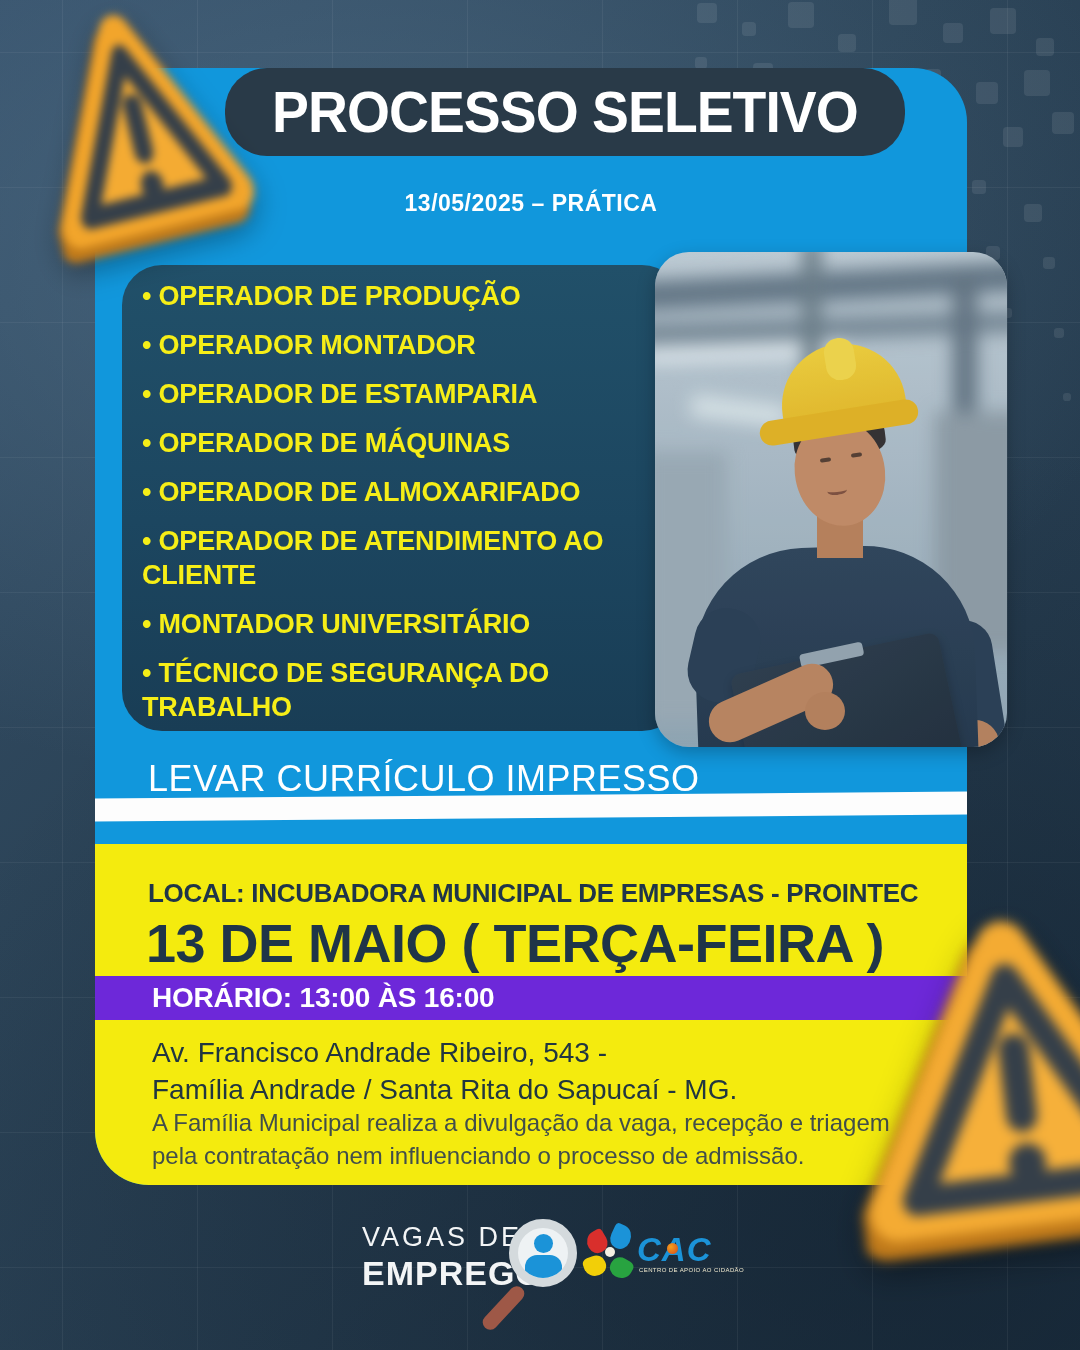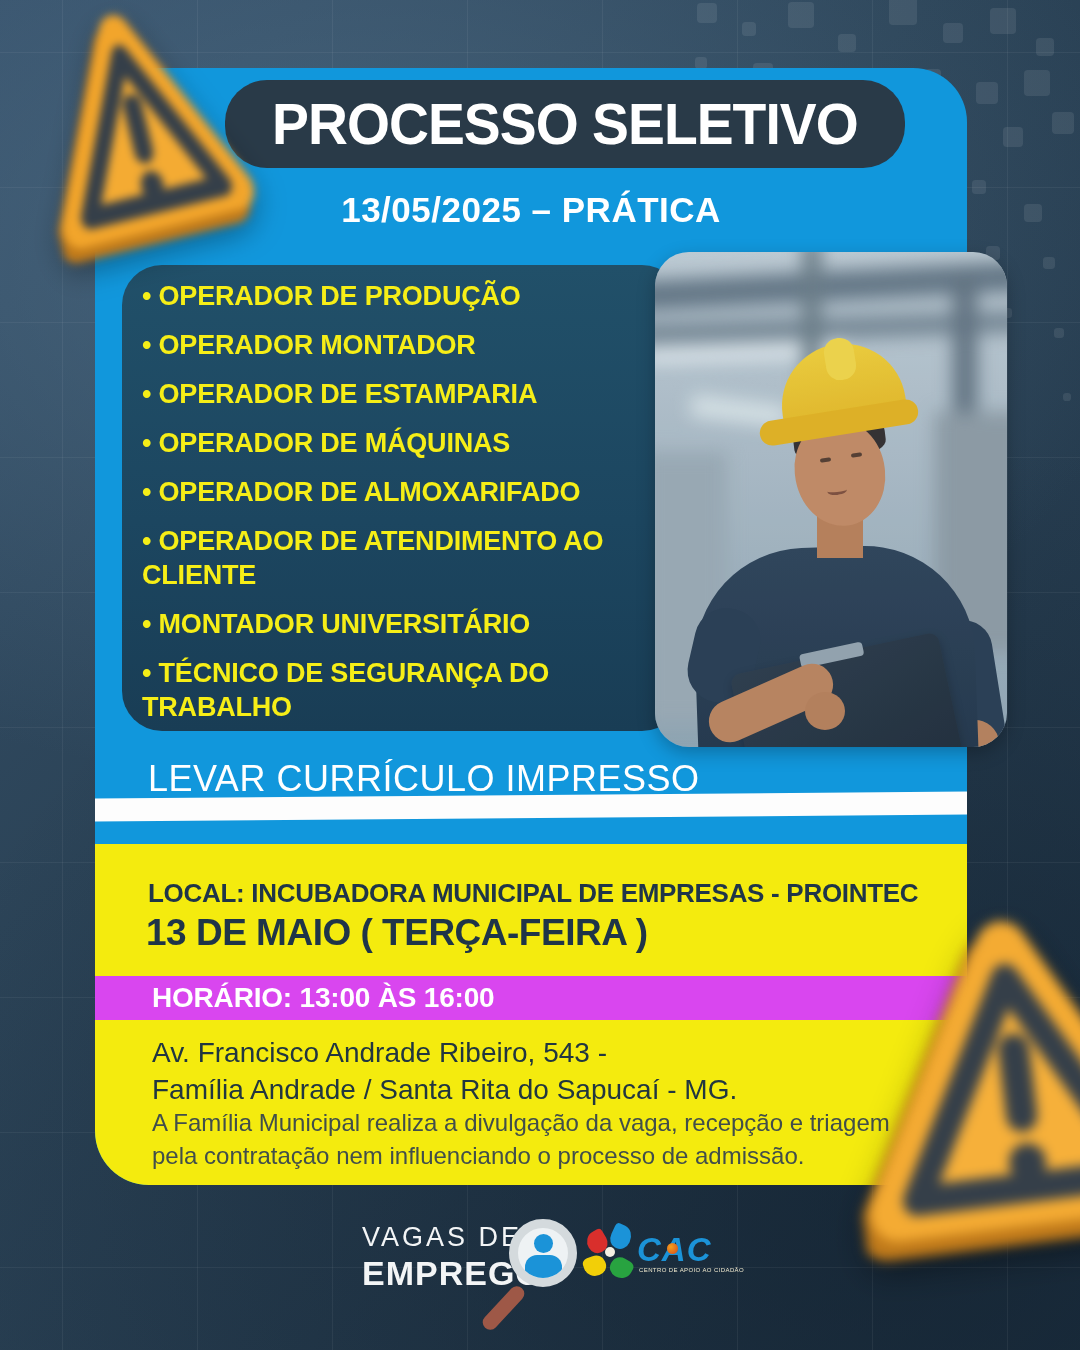--- a/index.html
+++ b/index.html
@@ -30,41 +30,41 @@
       716px 118px 0 6px, 778px 122px 0 8px, 838px 132px 0 9px, 898px 142px 0 6px,
       958px 126px 0 5px, 1012px 136px 0 9px, 1062px 122px 0 10px,
       742px 172px 0 5px, 802px 182px 0 6px, 862px 192px 0 8px, 922px 202px 0 5px,
       978px 186px 0 6px, 1032px 212px 0 8px, 992px 252px 0 6px, 1048px 262px 0 5px,
       1006px 312px 0 4px, 1058px 332px 0 4px, 1066px 396px 0 3px;
   }
 
   
   .card{ position:absolute; left:95px; top:68px; width:872px; height:1117px;
          border-radius:54px; overflow:hidden; background:#1197dc; }
-  .title-bar{ position:absolute; left:130px; top:12px; width:680px; height:88px;
+  .title-bar{ position:absolute; left:130px; top:0; width:680px; height:88px;
               background:#293a48; border-radius:42px; display:flex; align-items:center; justify-content:center; }
   .title-bar h1{ color:#fff; font-size:57px; font-weight:bold; letter-spacing:-1px; white-space:nowrap; transform:scaleX(.97); }
   .subtitle{ position:absolute; left:0; top:122px; width:872px; text-align:center;
-             color:#fff; font-size:35px; font-weight:bold; letter-spacing:.5px; }
+             color:#fff; font-size:23px; font-weight:bold; letter-spacing:.5px; }
   .jobs-panel{ position:absolute; left:27px; top:197px; width:560px; height:466px;
                background:linear-gradient(180deg,#215069 0%, #1c4660 55%, #193d55 100%);
                border-radius:40px; padding:14px 18px 0 20px; }
   .job{ width:522px; font-size:27px; font-weight:bold; color:#f6ee17;
         line-height:34px; margin-bottom:15px; letter-spacing:-.2px; }
   .job::before{ content:"• "; }
   .note{ position:absolute; left:53px; top:690px; color:#fff; font-size:36px; letter-spacing:.5px; white-space:nowrap; }
 
   .white-strip{ position:absolute; left:-12px; top:727px; width:900px; height:23px;
                 background:#fdfdfd; transform:rotate(-.45deg); }
   .yellow{ position:absolute; left:0; top:776px; width:872px; height:369px; background:#f4eb0e; }
   .local-line{ position:absolute; left:53px; top:34px; font-size:26px; font-weight:bold;
                color:#1f3548; letter-spacing:-.3px; white-space:nowrap; }
-  .date-line{ position:absolute; left:51px; top:68px; font-size:37px; font-weight:bold;
+  .date-line{ position:absolute; left:51px; top:68px; font-size:54px; font-weight:bold;
               color:#1f3548; letter-spacing:-.5px; white-space:nowrap; }
-  .time-band{ position:absolute; left:0; top:132px; width:872px; height:44px; background:#d946ef; }
+  .time-band{ position:absolute; left:0; top:132px; width:872px; height:44px; background:#6d28d9; }
   .time-band span{ position:absolute; left:57px; top:0; line-height:44px; color:#fff;
                    font-size:28px; font-weight:bold; letter-spacing:-.2px; white-space:nowrap; }
   .addr{ position:absolute; left:57px; top:190px; font-size:28px; color:#213640; line-height:37px; }
   .addr div{ white-space:nowrap; }
   .disc{ position:absolute; left:57px; top:262px; font-size:24px; color:#414e4b; line-height:33px; }
   .disc div{ white-space:nowrap; }
 
   
   .photo{ position:absolute; left:655px; top:252px; width:352px; height:495px;
           border-radius:34px; overflow:hidden;

